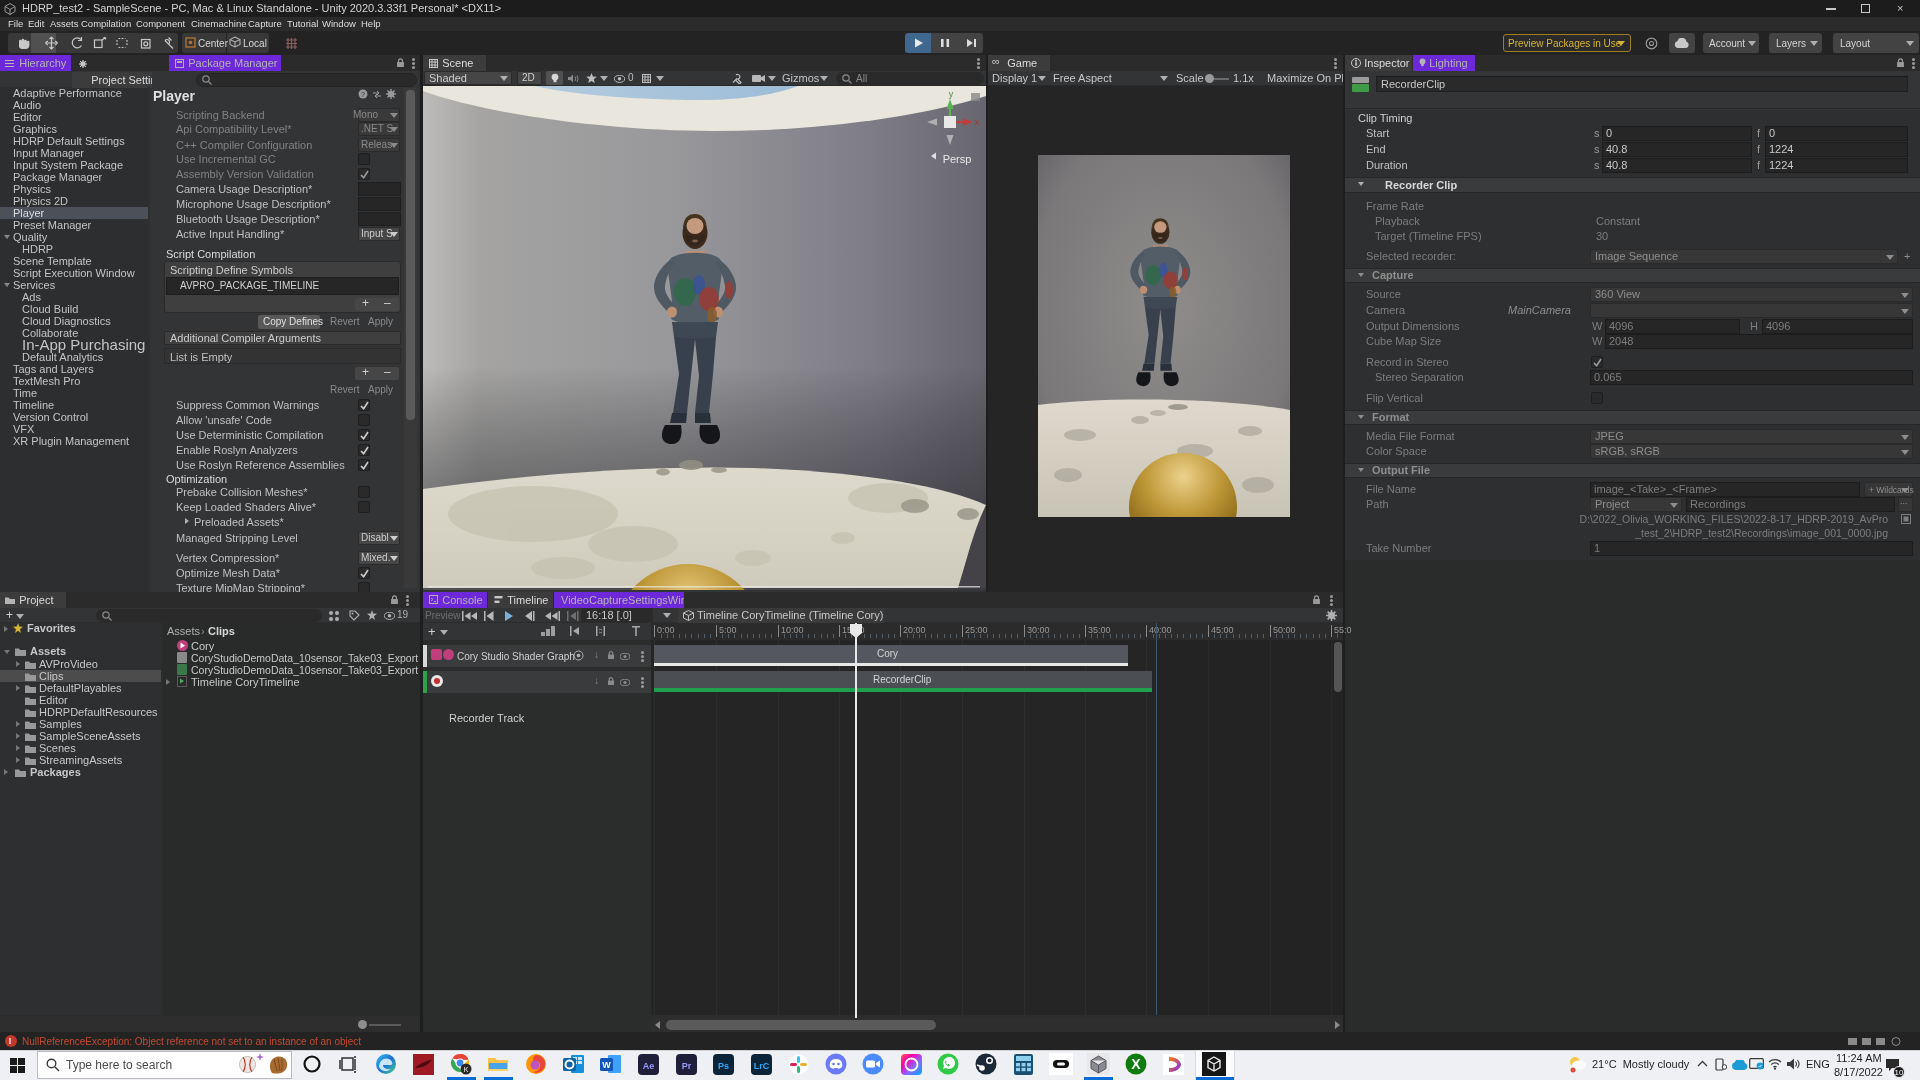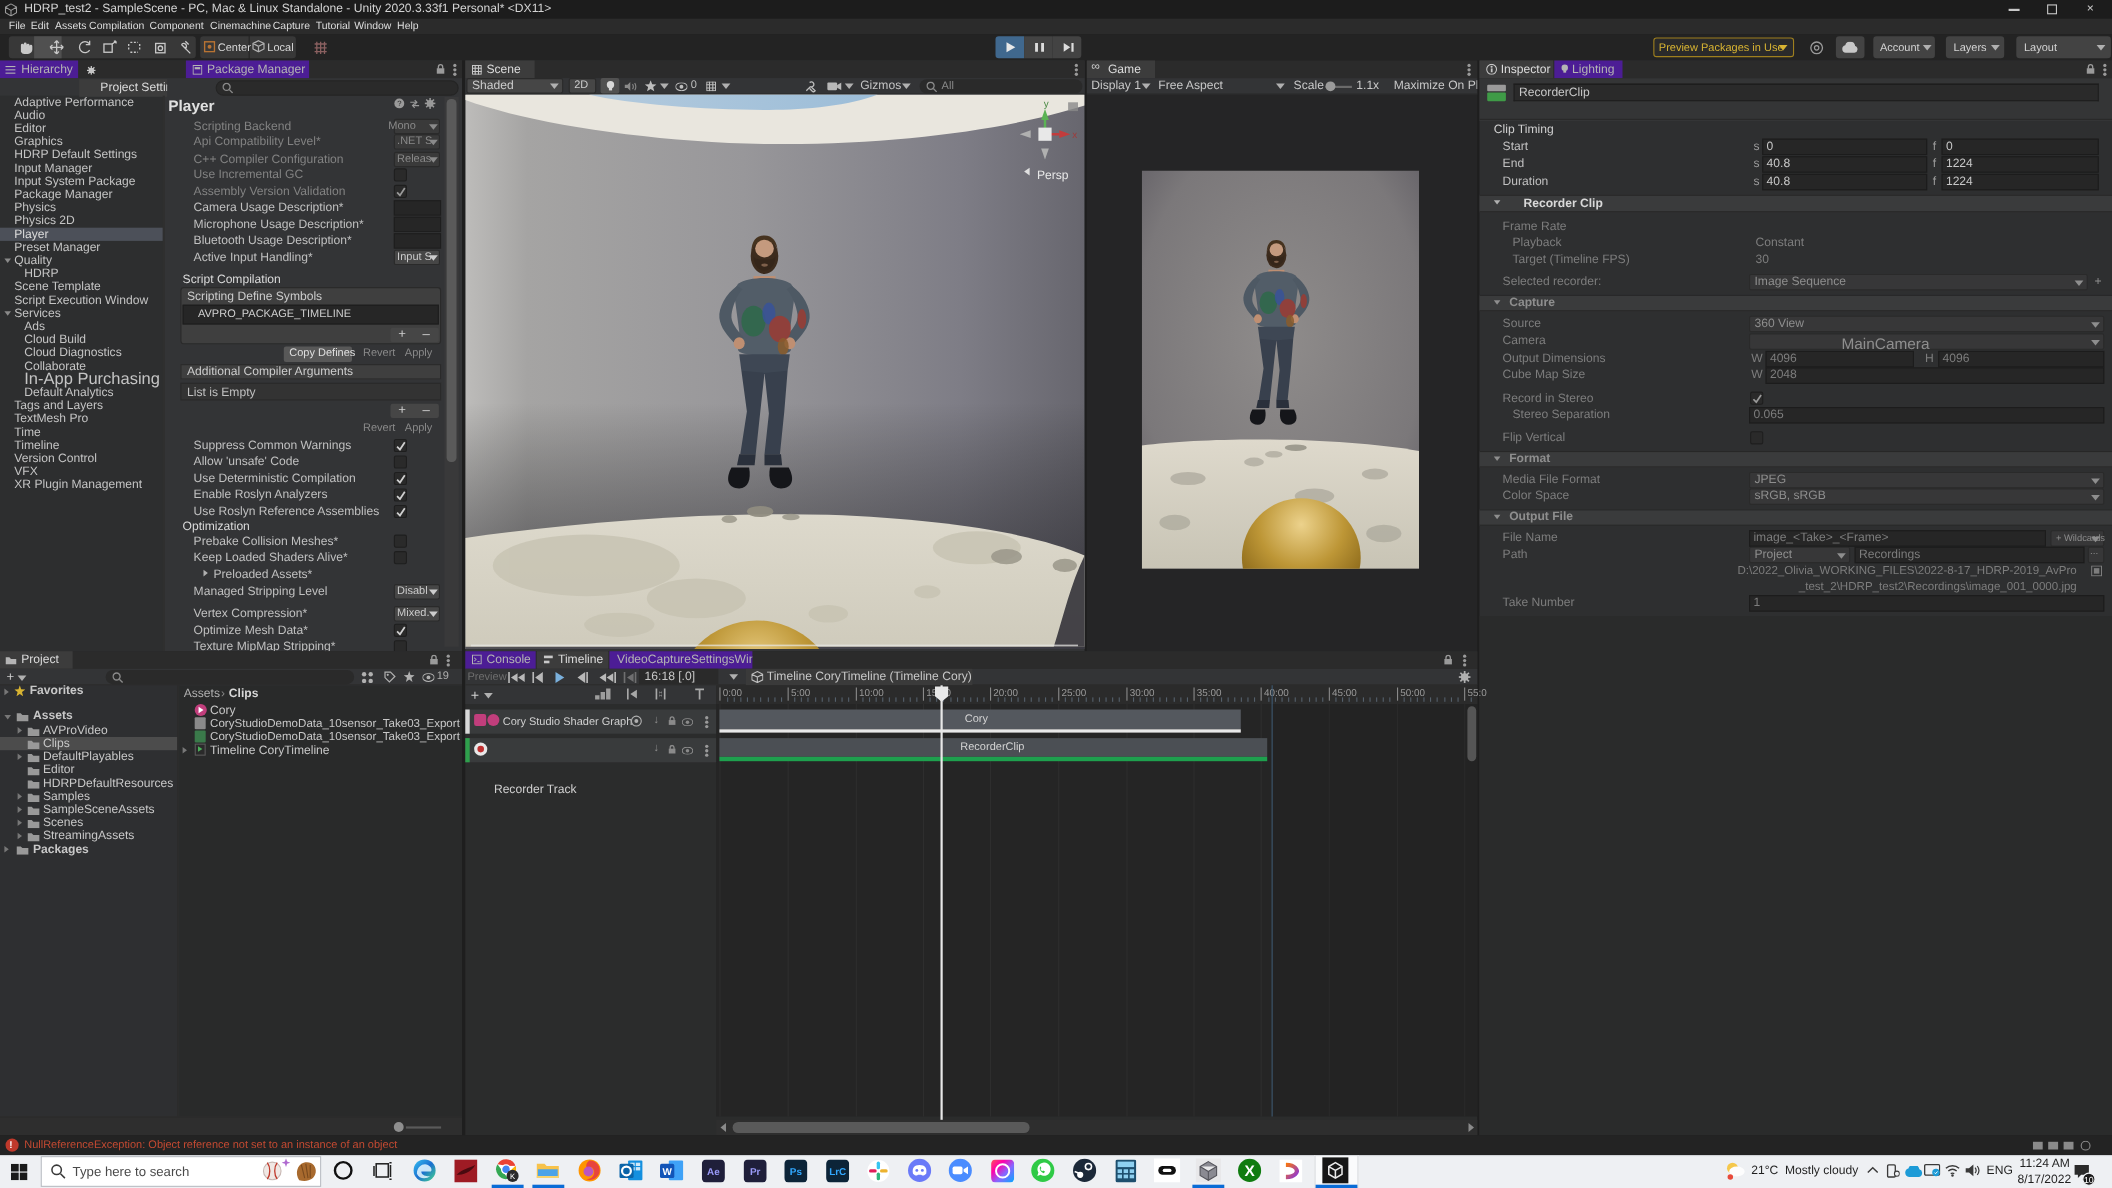--- a/index.html
+++ b/index.html
@@ -1,18 +1,18 @@
 <!DOCTYPE html>
 <html><head><meta charset="utf-8"><style>
 * { margin:0; padding:0; box-sizing:border-box; }
 html,body { width:1920px; height:1080px; overflow:hidden; }
 body { font-family:"Liberation Sans",sans-serif; background:#1e1e1e; position:relative; color:#c8c8c8; }
 .a { position:absolute; }
 .tx { position:absolute; white-space:nowrap; }
-.tab { position:absolute; height:16px; background:#4c1d95; color:#b4b4b4; font-size:11px; line-height:16px; padding:0 7px; white-space:nowrap; overflow:hidden; }
+.tab { position:absolute; height:16px; background:#6d28d9; color:#b4b4b4; font-size:11px; line-height:16px; padding:0 7px; white-space:nowrap; overflow:hidden; }
 .tabon { background:#3c3c3c; color:#dcdcdc; }
 .fld { position:absolute; background:#2a2a2a; border:1px solid #1f1f1f; border-top-color:#191919; color:#c8c8c8; font-size:11px; line-height:15px; padding:0 4px; height:16px; white-space:nowrap; overflow:hidden; }
 .caret { position:absolute; width:0; height:0; border-left:4px solid transparent; border-right:4px solid transparent; border-top:5px solid #b0b0b0; }
 .chk { position:absolute; width:12px; height:12px; background:#2a2a2a; border:1px solid #1e1e1e; border-radius:2px; }
 </style></head><body>
 <div class="a" style="left:0;top:0;width:1920px;height:17px;background:#1c1c1c;"></div>
 <svg class="a" style="left:4px;top:3px;" width="12" height="12" viewBox="0 0 12 12">
     <path d="M6 0.5 L11 3.5 L11 8.5 L6 11.5 L1 8.5 L1 3.5 Z M1 3.5 L6 6.5 L11 3.5 M6 6.5 V11.5" fill="none" stroke="#9a9a9a" stroke-width="1"></path>
   </svg>
 <div class="tx" style="left:22px;top:2px;font-size:11px;color:#d4d4d4;">HDRP_test2 - SampleScene - PC, Mac &amp; Linux Standalone - Unity 2020.3.33f1 Personal* &lt;DX11&gt;</div>
@@ -554,21 +554,21 @@
 <div class="tx" style="left:1904px;top:250px;font-size:11px;color:#8e8e8e;">+</div>
 <div class="a" style="left:1345px;top:268px;width:575px;height:15px;background:#3a3b3c;border-top:1px solid #272727;border-bottom:1px solid #272727;"></div>
 <div class="a" style="left:1358px;top:273px;width:0;height:0;border-top:4px solid #8e8e8e;border-left:3px solid transparent;border-right:3px solid transparent;"></div>
 <div class="tx" style="left:1372px;top:269px;font-size:11px;font-weight:bold;color:#8e8e8e;">Capture</div>
 <div class="tx" style="left:1366px;top:288px;font-size:11px;color:#7d7d7d;">Source</div>
 <div class="a" style="left:1590px;top:287px;width:323px;height:15px;background:#373738;border:1px solid #2a2a2a;border-radius:2px;overflow:hidden;"></div>
 <div class="tx" style="left:1595px;top:288px;font-size:11px;color:#8e8e8e;">360 View</div>
 <div class="caret" style="left:1901px;top:293px;border-top-color:#8e8e8e;"></div>
 <div class="tx" style="left:1366px;top:304px;font-size:11px;color:#7d7d7d;">Camera</div>
 <div class="a" style="left:1590px;top:303px;width:323px;height:15px;background:#373738;border:1px solid #2a2a2a;border-radius:2px;overflow:hidden;"></div>
-<div class="tx" style="left:1674px;top:304px;font-size:14px;color:#8e8e8e;">MainCamera</div>
+<div class="tx" style="left:1508px;top:304px;font-size:11px;color:#8e8e8e;font-style:italic;">MainCamera</div>
 <div class="caret" style="left:1901px;top:309px;border-top-color:#8e8e8e;"></div>
 <div class="tx" style="left:1366px;top:320px;font-size:11px;color:#7d7d7d;">Output Dimensions</div>
 <div class="tx" style="left:1592px;top:320px;font-size:11px;color:#7d7d7d;">W</div>
 <div class="a" style="left:1605px;top:319px;width:135px;height:15px;background:#262626;border:1px solid #1c1c1c;overflow:hidden;"></div>
 <div class="tx" style="left:1609px;top:320px;font-size:11px;color:#7d7d7d;">4096</div>
 <div class="tx" style="left:1750px;top:320px;font-size:11px;color:#7d7d7d;">H</div>
 <div class="a" style="left:1762px;top:319px;width:151px;height:15px;background:#262626;border:1px solid #1c1c1c;overflow:hidden;"></div>
 <div class="tx" style="left:1766px;top:320px;font-size:11px;color:#7d7d7d;">4096</div>
 <div class="tx" style="left:1366px;top:335px;font-size:11px;color:#7d7d7d;">Cube Map Size</div>
 <div class="tx" style="left:1592px;top:335px;font-size:11px;color:#7d7d7d;">W</div>

